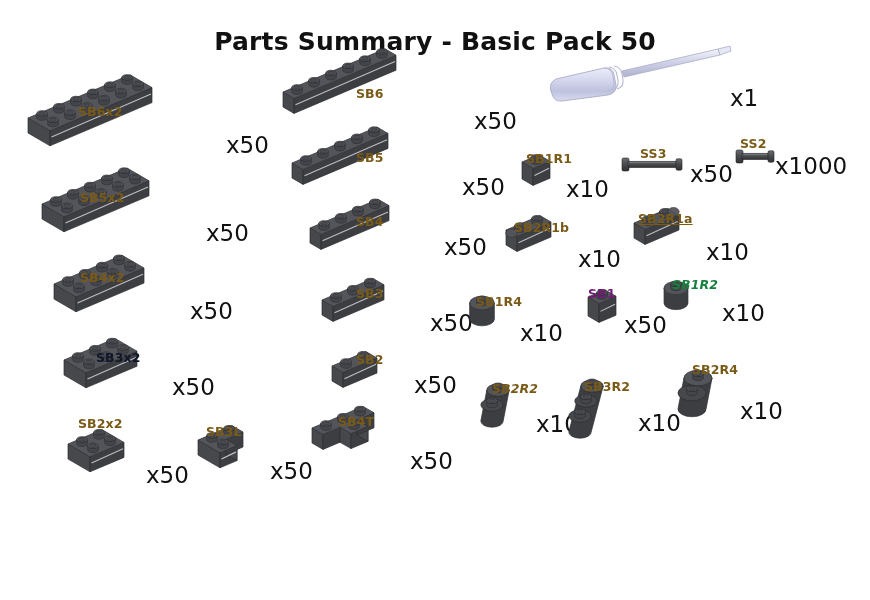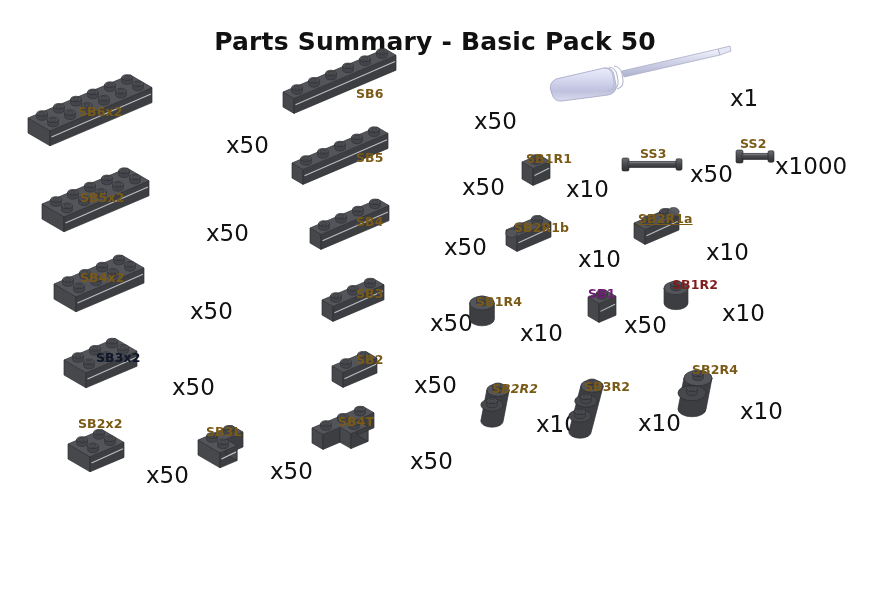--- a/index.html
+++ b/index.html
@@ -487,21 +487,21 @@
         <svg width="260" height="140" viewBox="-40 -40 260 140" style="position: absolute; left: -40px; top: -40px;">
           <path d="M -11.96 0 a 11.96 6.6240000000000006 0 0 0 23.92 0 l 0 15 a 11.96 6.6240000000000006 0 0 1 -23.92 0 z" fill="#3c3e42" stroke="#2c2e31" stroke-width="0.7"></path>
           <ellipse cx="0.00" cy="0.00" rx="11.96" ry="6.6240000000000006" fill="#53555a" stroke="#2c2e31" stroke-width="0.7"></ellipse>
           <g transform="translate(0,0)">
             <path d="M -5.3 -4.2 a 5.3 2.756 0 0 0 10.6 0 l 0 4.2 a 5.3 2.756 0 0 1 -10.6 0 z" fill="#43454a" stroke="#2c2e31" stroke-width="0.6"></path>
             <ellipse cx="0.00" cy="-4.20" rx="5.3" ry="2.756" fill="#5a5c61" stroke="#2c2e31" stroke-width="0.7"></ellipse>
             <ellipse cx="0.00" cy="-4.20" rx="3.286" ry="1.7087199999999998" fill="#4a4c51" stroke="#33353a" stroke-width="0.7"></ellipse>
           </g>
         </svg>
       </div>
-      <div class="plabel" style="left: 672px; top: 277px; color: #7f1d1d;">SB1R2</div>
+      <div class="plabel" style="left: 672px; top: 277px; color: #15803d; font-style: italic;">SB1R2</div>
       <div class="pqty" style="left: 722px; top: 300px; color: rgb(17, 17, 17);">x10</div>
       <div class="part" style="left: 498px; top: 390px;">
         <svg width="260" height="140" viewBox="-40 -40 260 140" style="position: absolute; left: -40px; top: -40px;">
           <path d="M -11.18 0 a 11.18 6.192 0 0 0 22.36 0 l -6 31 a 11.18 6.192 0 0 1 -22.36 0 z" fill="#3c3e42" stroke="#2c2e31" stroke-width="0.7"></path>
           <ellipse cx="-6.00" cy="15.00" rx="11.18" ry="6.192" fill="#46484c" stroke="#2c2e31" stroke-width="0.7"></ellipse>
           <g transform="translate(-6,15)">
             <path d="M -5.3 -4.2 a 5.3 2.756 0 0 0 10.6 0 l 0 4.2 a 5.3 2.756 0 0 1 -10.6 0 z" fill="#43454a" stroke="#2c2e31" stroke-width="0.6"></path>
             <ellipse cx="0.00" cy="-4.20" rx="5.3" ry="2.756" fill="#5a5c61" stroke="#2c2e31" stroke-width="0.7"></ellipse>
             <ellipse cx="0.00" cy="-4.20" rx="3.286" ry="1.7087199999999998" fill="#4a4c51" stroke="#33353a" stroke-width="0.7"></ellipse>
           </g>

